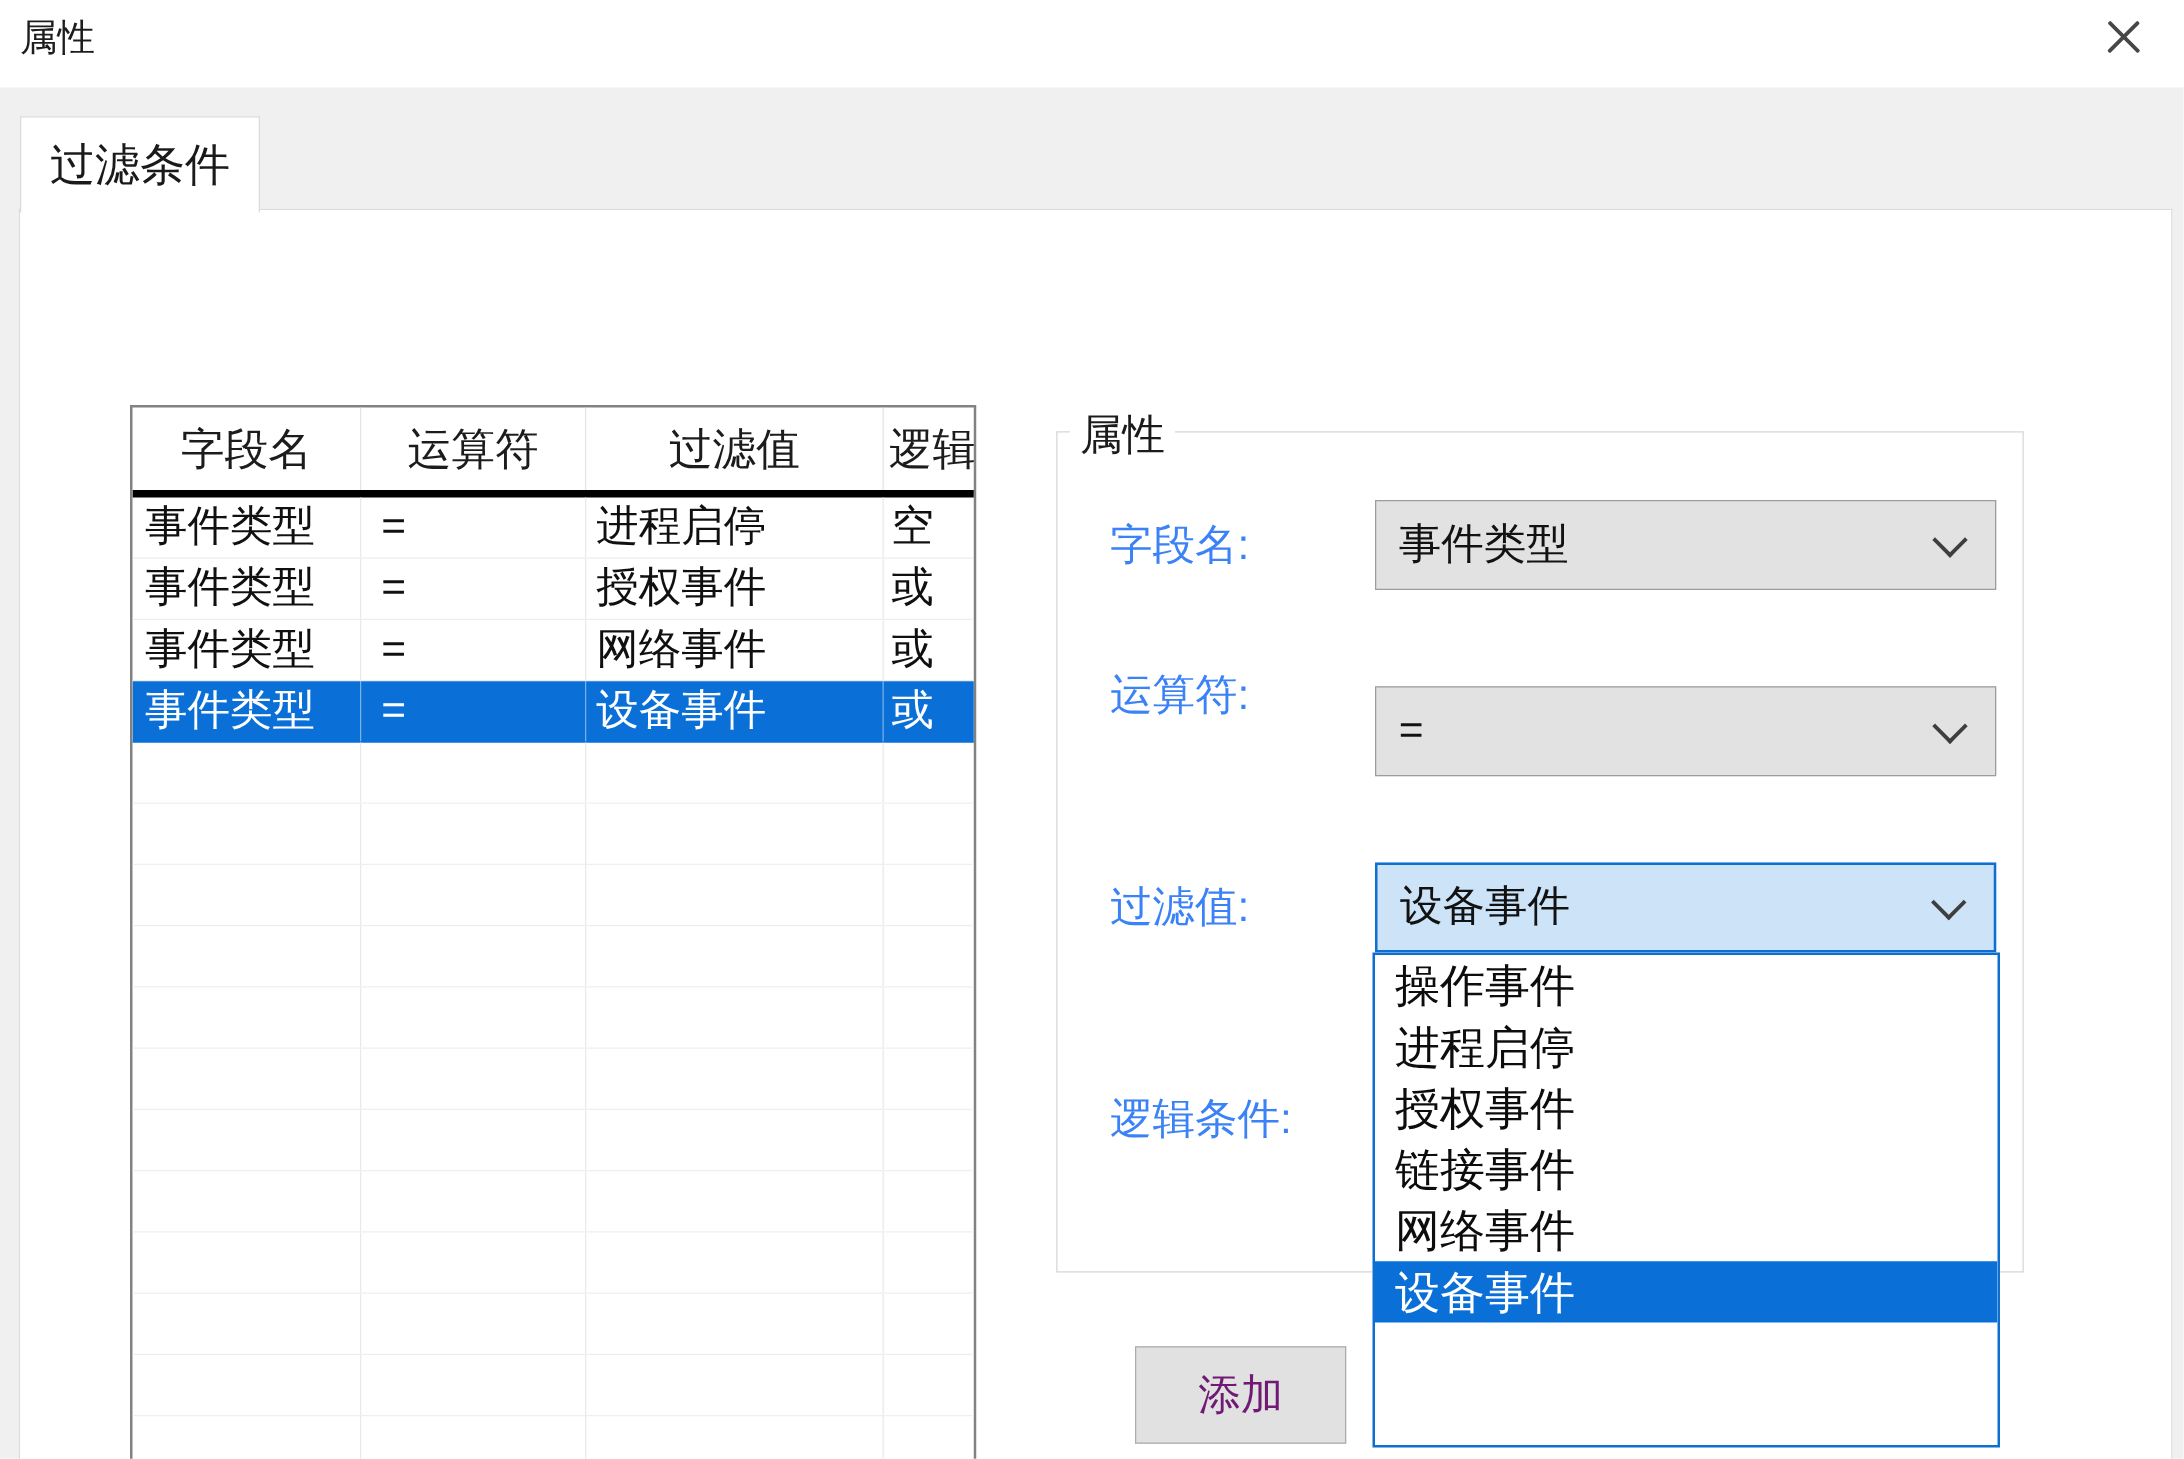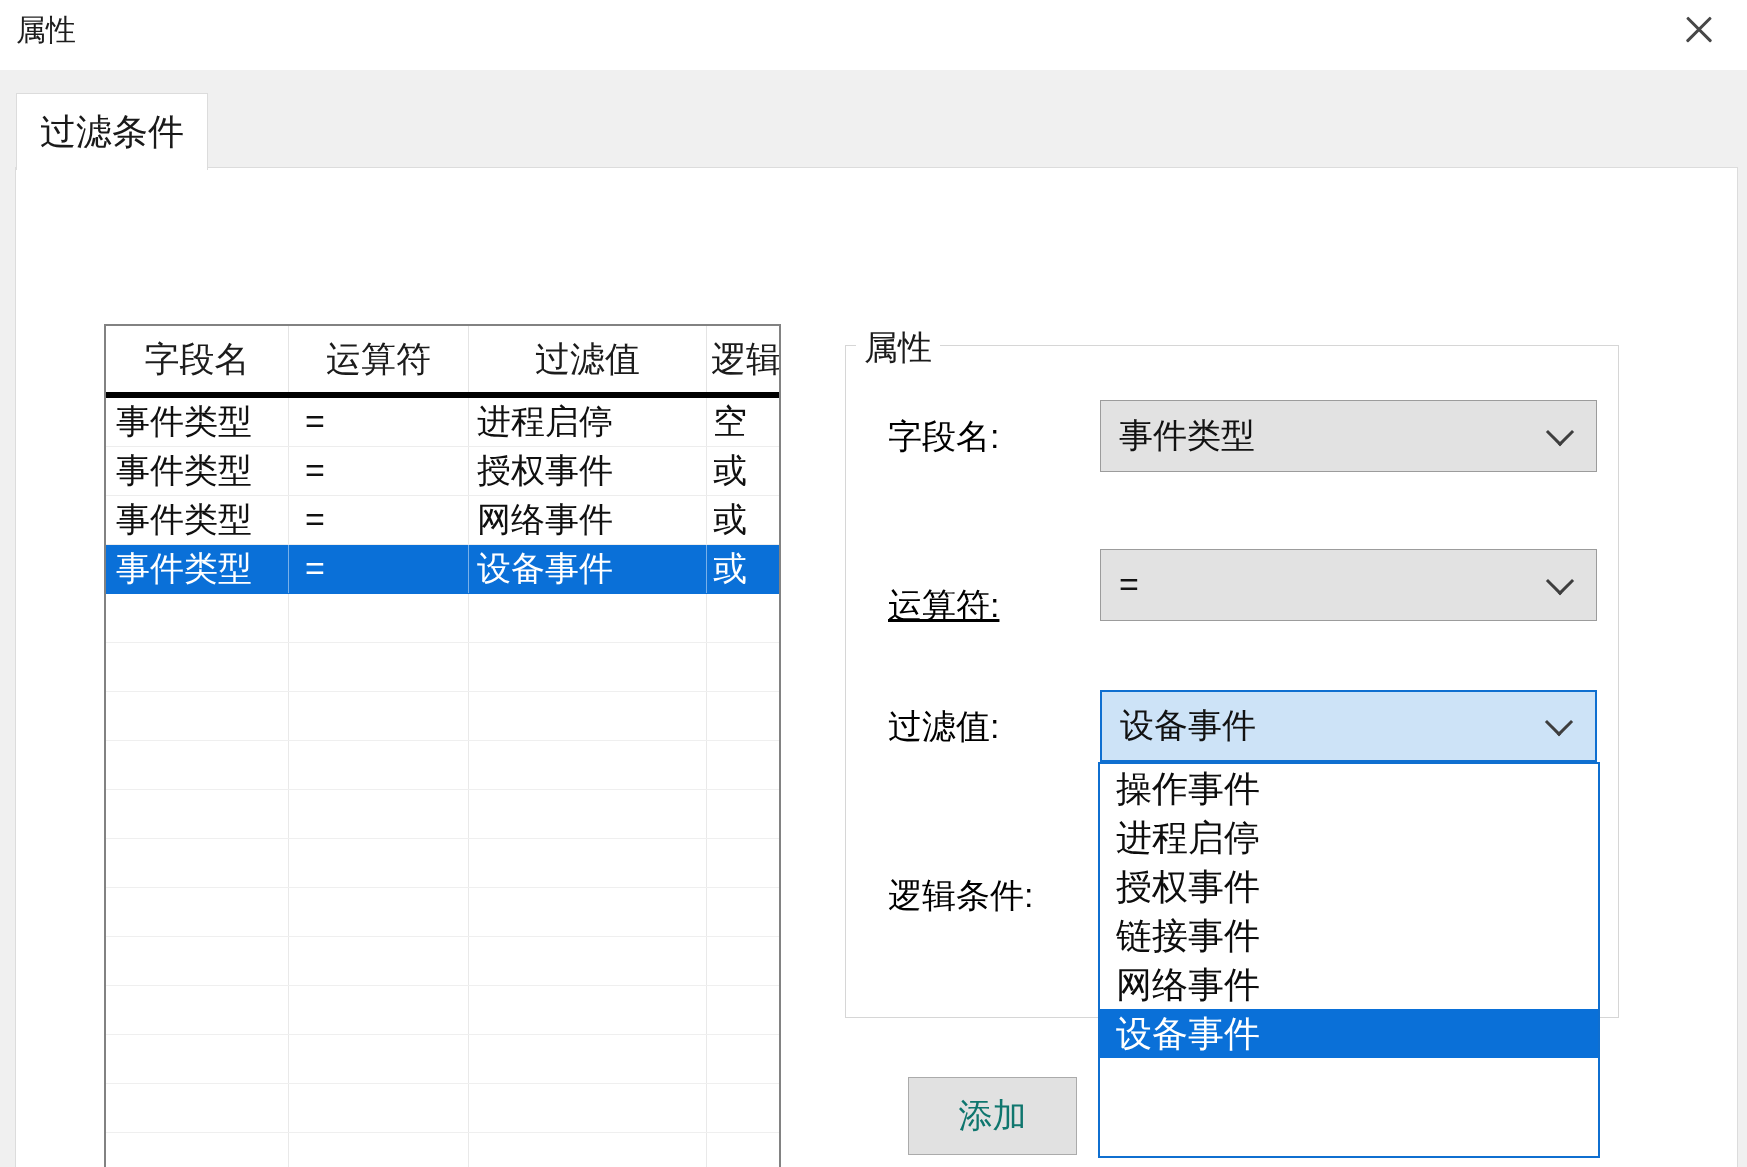--- a/index.html
+++ b/index.html
@@ -35,32 +35,32 @@
   .drow .c0{padding-left:10px;}
   .drow .c1{padding-left:16px;}
   .drow .c2{padding-left:8px;}
   .drow .c3{padding-left:6px;}
   .drow.selected{background:#0a70d8;border-bottom-color:#0a70d8;}
   .drow.selected .fcell{color:#ffffff;border-right-color:rgba(255,255,255,0.45);}
   .erow{height:48px;border-bottom:1px solid #efefef;}
   
   .groupbox{position:absolute;left:845px;top:345px;width:772px;height:671px;border:1px solid #d6d6d6;z-index:1;}
   .groupbox-title{position:absolute;left:10px;top:-21px;background:#ffffff;padding:0 8px;font-size:34px;color:#1b1b1b;}
-  .field-label{position:absolute;left:888px;font-size:34px;color:#000000;height:72px;line-height:72px;z-index:2;}
+  .field-label{position:absolute;left:888px;font-size:34px;color:#3b82f6;height:72px;line-height:72px;z-index:2;}
   .combo{position:absolute;left:1100px;width:497px;height:72px;box-sizing:border-box;background:#e2e2e2;border:1px solid #9c9c9c;
          font-size:34px;color:#121212;line-height:68px;padding-left:18px;cursor:default;z-index:2;}
   .combo.focused{background:#cde3f7;border:2px solid #0f6fd0;line-height:66px;}
   .chev{position:absolute;right:26px;top:21px;width:17px;height:17px;border-right:3px solid #3e3e3e;border-bottom:3px solid #3e3e3e;transform:rotate(45deg);}
   
   .dd-list{position:absolute;left:1098px;top:762px;width:502px;height:396px;box-sizing:border-box;background:#ffffff;border:2px solid #0f6fd0;z-index:5;overflow:hidden;}
   .dd-item{height:49px;line-height:49px;padding-left:16px;font-size:36px;color:#0d0d0d;white-space:nowrap;cursor:default;}
   .dd-item.selected{background:#0a70d8;color:#ffffff;}
   
   .add-btn{position:absolute;left:908px;top:1077px;width:169px;height:78px;box-sizing:border-box;background:#e1e1e1;border:1px solid #ababab;
-           font-size:34px;color:#0f766e;display:flex;align-items:center;justify-content:center;cursor:pointer;z-index:2;}
+           font-size:34px;color:#701a75;display:flex;align-items:center;justify-content:center;cursor:pointer;z-index:2;}
 </style>
 </head>
 <body>
 
 <div class="titlebar">
   <div class="window-title">属性</div>
   <div class="close-btn">
     <span class="close-x">
       <div class="bar b1"></div>
         <div class="bar b2"></div>
@@ -182,21 +182,21 @@
 <div class="groupbox">
   <span class="groupbox-title">属性</span>
 </div>
 
 <div class="field-label" style="top:400px;">字段名:</div>
 <div class="combo" style="top:400px;">
   <span>事件类型</span>
   <span class="chev"></span>
 </div>
 
-<div class="field-label" style="top:569px;text-decoration:underline;">运算符:</div>
+<div class="field-label" style="top:520px;">运算符:</div>
 <div class="combo" style="top:549px;">
   <span>=</span>
   <span class="chev"></span>
 </div>
 
 <div class="field-label" style="top:690px;">过滤值:</div>
 <div class="combo focused" style="top:690px;">
   <span>设备事件</span>
   <span class="chev" style="top:20px;"></span>
 </div>

